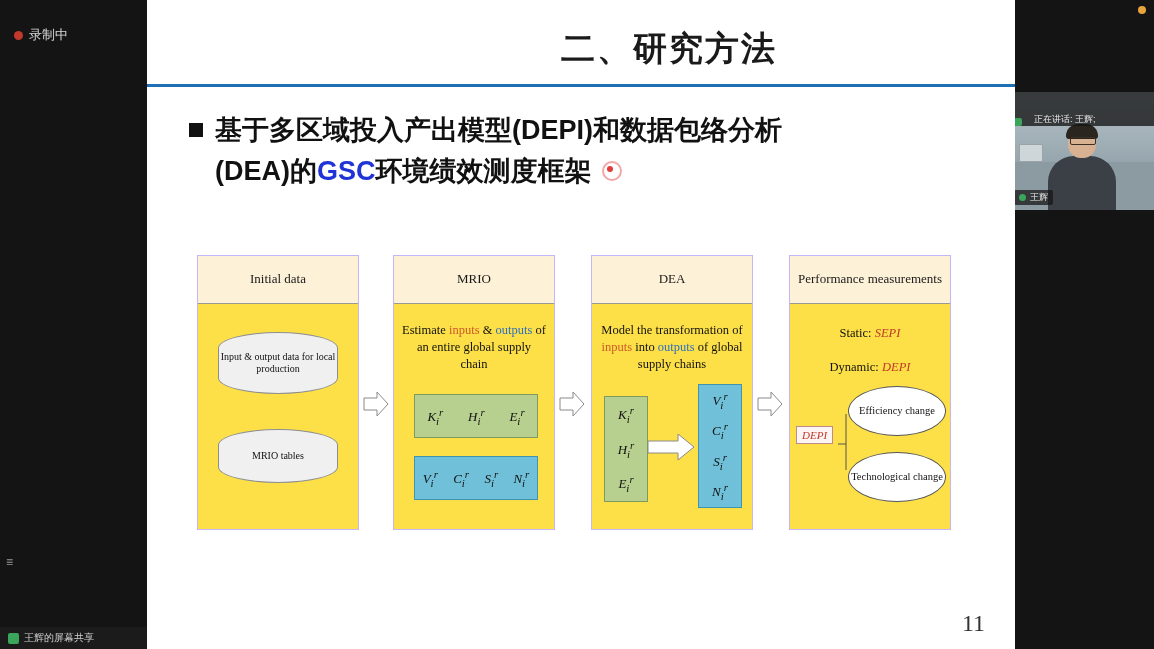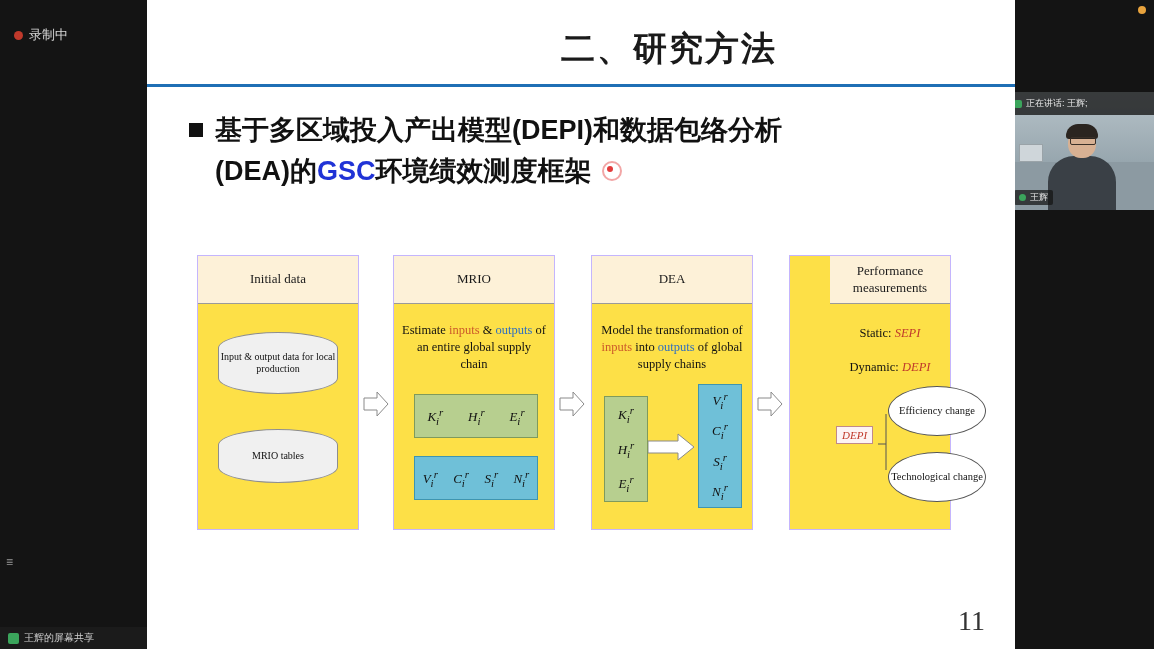--- a/index.html
+++ b/index.html
@@ -16,21 +16,21 @@
   .share-txt{color:#cfcfcf;font-size:10px;}
 
   
   .right-rail{position:absolute;left:1015px;top:0;width:139px;height:649px;background:#141414;}
   .top-dot{position:absolute;right:8px;top:6px;width:8px;height:8px;border-radius:50%;background:#e8a33d;}
 
   
   .video{position:absolute;left:1009px;top:92px;width:145px;height:118px;background:#6f7d86;overflow:hidden;}
   .vid-sky{position:absolute;left:0;top:0;width:145px;height:70px;background:linear-gradient(180deg,#b7c3c9 0%,#97a6ae 100%);}
   .vid-bot{position:absolute;left:0;top:70px;width:145px;height:48px;background:#8c9aa2;}
-  .vid-label{position:absolute;left:0;top:0;width:145px;height:23px;background:rgba(20,20,20,.78);display:flex;align-items:center;gap:4px;padding-left:5px;box-sizing:border-box;}
+  .vid-label{position:absolute;left:0;top:0;width:145px;height:34px;background:rgba(20,20,20,.78);display:flex;align-items:flex-end;gap:12px;padding-left:5px;box-sizing:border-box;}
   .vid-label .mic{width:8px;height:8px;border-radius:2px;background:#3ba55c;}
   .vid-label span{color:#e9e9e9;font-size:9px;}
   .vid-name{position:absolute;left:5px;bottom:5px;height:15px;background:rgba(20,20,20,.72);border-radius:2px;display:flex;align-items:center;gap:4px;padding:0 5px;}
   .vid-name .mic2{width:7px;height:7px;border-radius:50%;background:#3ba55c;}
   .vid-name span{color:#e9e9e9;font-size:9px;}
   .person-head{position:absolute;left:59px;top:36px;width:28px;height:30px;border-radius:50% 50% 45% 45%;background:#d8b193;}
   .person-hair{position:absolute;left:57px;top:32px;width:32px;height:15px;border-radius:16px 16px 4px 4px;background:#2b2520;}
   .person-body{position:absolute;left:39px;top:64px;width:68px;height:54px;border-radius:26px 26px 0 0;background:#3a4046;}
   .person-glass{position:absolute;left:61px;top:45px;width:24px;height:6px;border:1px solid #3a3028;border-radius:2px;}
   .small-card{position:absolute;left:10px;top:52px;width:22px;height:16px;background:#cfd6da;border:1px solid #9aa3a8;font-size:5px;color:#555;}
@@ -61,21 +61,21 @@
   .inp{color:#cc5a2a;}
   .outp{color:#2f6fbf;}
   .green-box{position:absolute;background:#b7cf8f;border:1px solid #7f9a5c;display:flex;align-items:center;justify-content:space-around;font-style:italic;font-size:13px;color:#111;}
   .blue-box{position:absolute;background:#6fc0d8;border:1px solid #3f95b0;display:flex;align-items:center;justify-content:space-around;font-style:italic;font-size:13px;color:#111;}
   .blue-col{position:absolute;background:#6fc0d8;border:1px solid #3f95b0;display:flex;flex-direction:column;align-items:center;justify-content:space-around;font-style:italic;font-size:13px;color:#111;}
   .green-col{position:absolute;background:#b7cf8f;border:1px solid #7f9a5c;display:flex;flex-direction:column;align-items:center;justify-content:space-around;font-style:italic;font-size:13px;color:#111;}
   .line-txt{position:absolute;left:0;right:0;text-align:center;font-size:12.5px;color:#111;}
   .ital-red{color:#c0392b;font-style:italic;}
   .ellipse{position:absolute;border:1px solid #555;border-radius:50%;display:flex;align-items:center;justify-content:center;text-align:center;font-size:10.5px;color:#111;line-height:1.2;background:#fff;}
   .depi-tag{position:absolute;border:1px solid #c08a8a;background:#fdf4f4;color:#c0392b;font-style:italic;font-size:11px;padding:2px 5px;}
-  .pagenum{position:absolute;right:30px;bottom:12px;font-size:28px;color:#333;font-family:"Liberation Serif",serif;}
+  .pagenum{position:absolute;right:30px;bottom:12px;font-size:24px;color:#333;font-family:"Liberation Serif",serif;}
 </style>
 </head>
 <body>
 
 <div class="screen">
 
   <div class="left-rail">
     <div class="rec-badge">
       <div class="rec-dot"></div>
       <span>录制中</span>
@@ -190,21 +190,21 @@
             </svg>
         </div>
       </div>
 
       <div class="arrow" style="left:560px;">
         <svg width="26" height="26" viewBox="0 0 26 26">
             <polygon points="1,7 14,7 14,1 25,13 14,25 14,19 1,19" fill="#fff" stroke="#8a8a8a"></polygon>
           </svg>
       </div>
 
-      <div class="col" style="left:592px;width:162px;padding-left:40px;">
+      <div class="col" style="left:592px;width:162px;">
         <div class="col-head">Performance measurements</div>
         <div class="col-body">
           <div class="line-txt" style="top:22px;">
             <span>Static:</span>
             <span class="ital-red">SEPI</span>
           </div>
           <div class="line-txt" style="top:56px;">
             <span>Dynamic:</span>
             <span class="ital-red">DEPI</span>
           </div>

